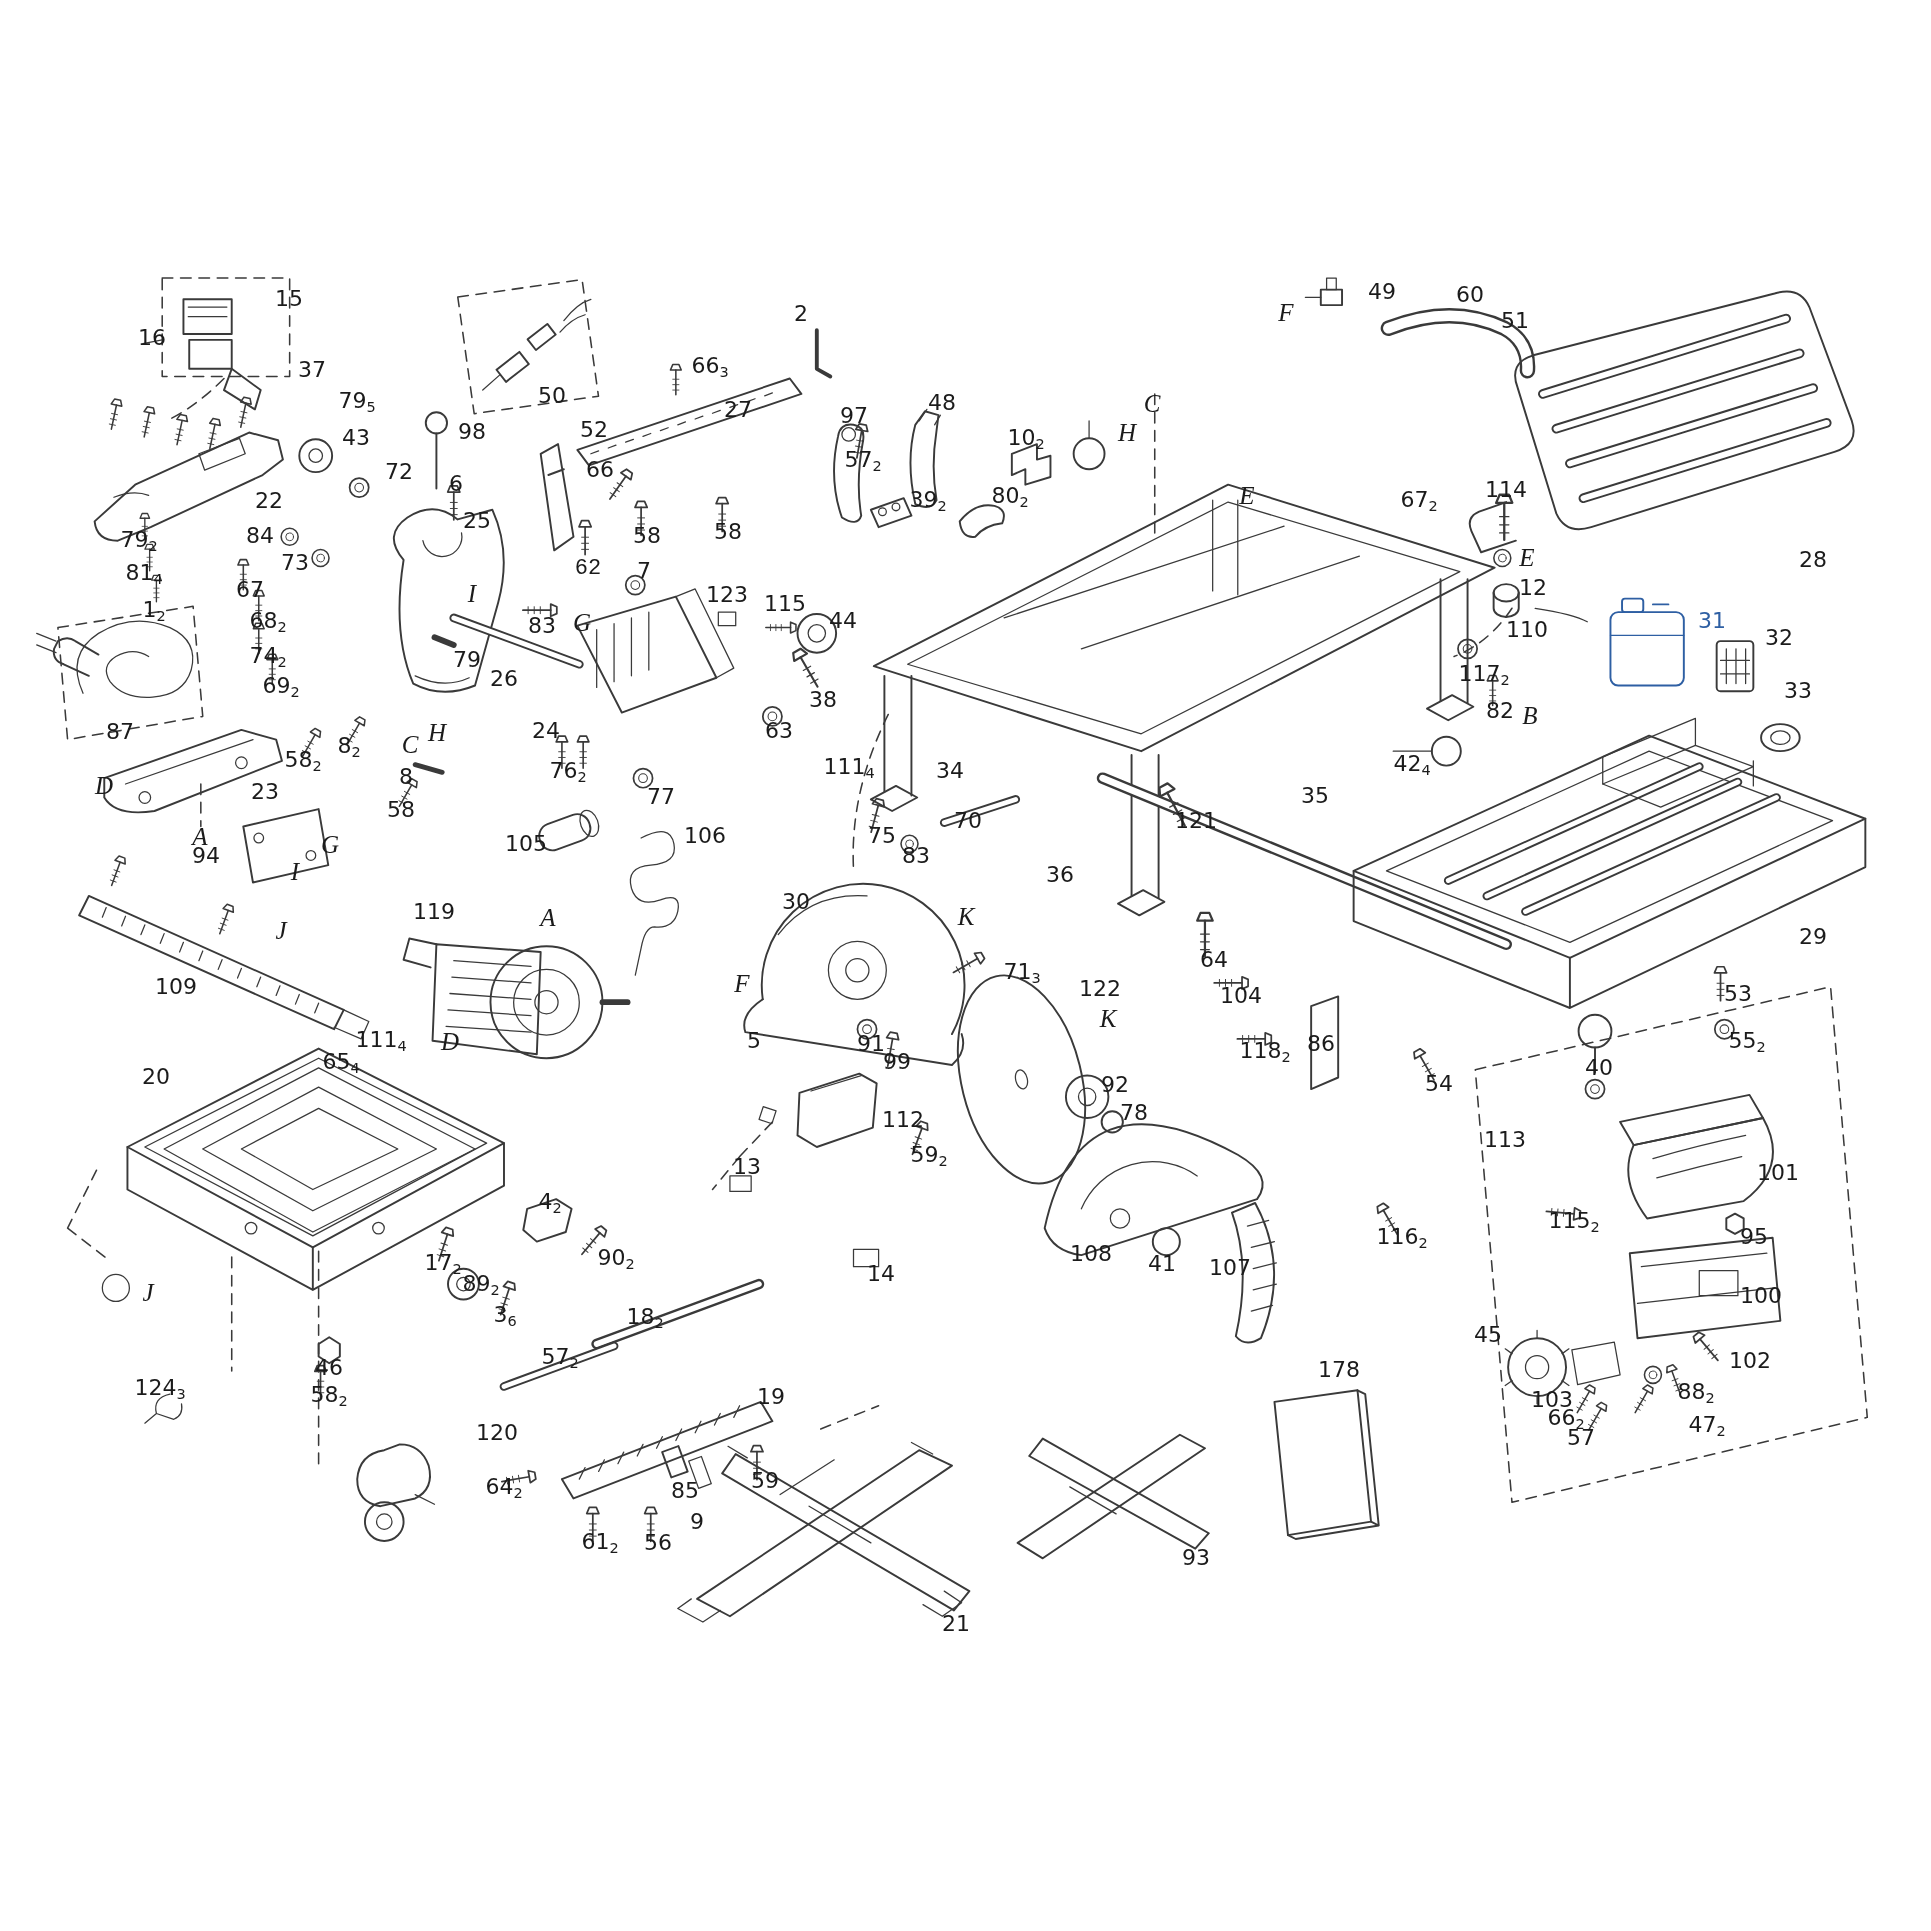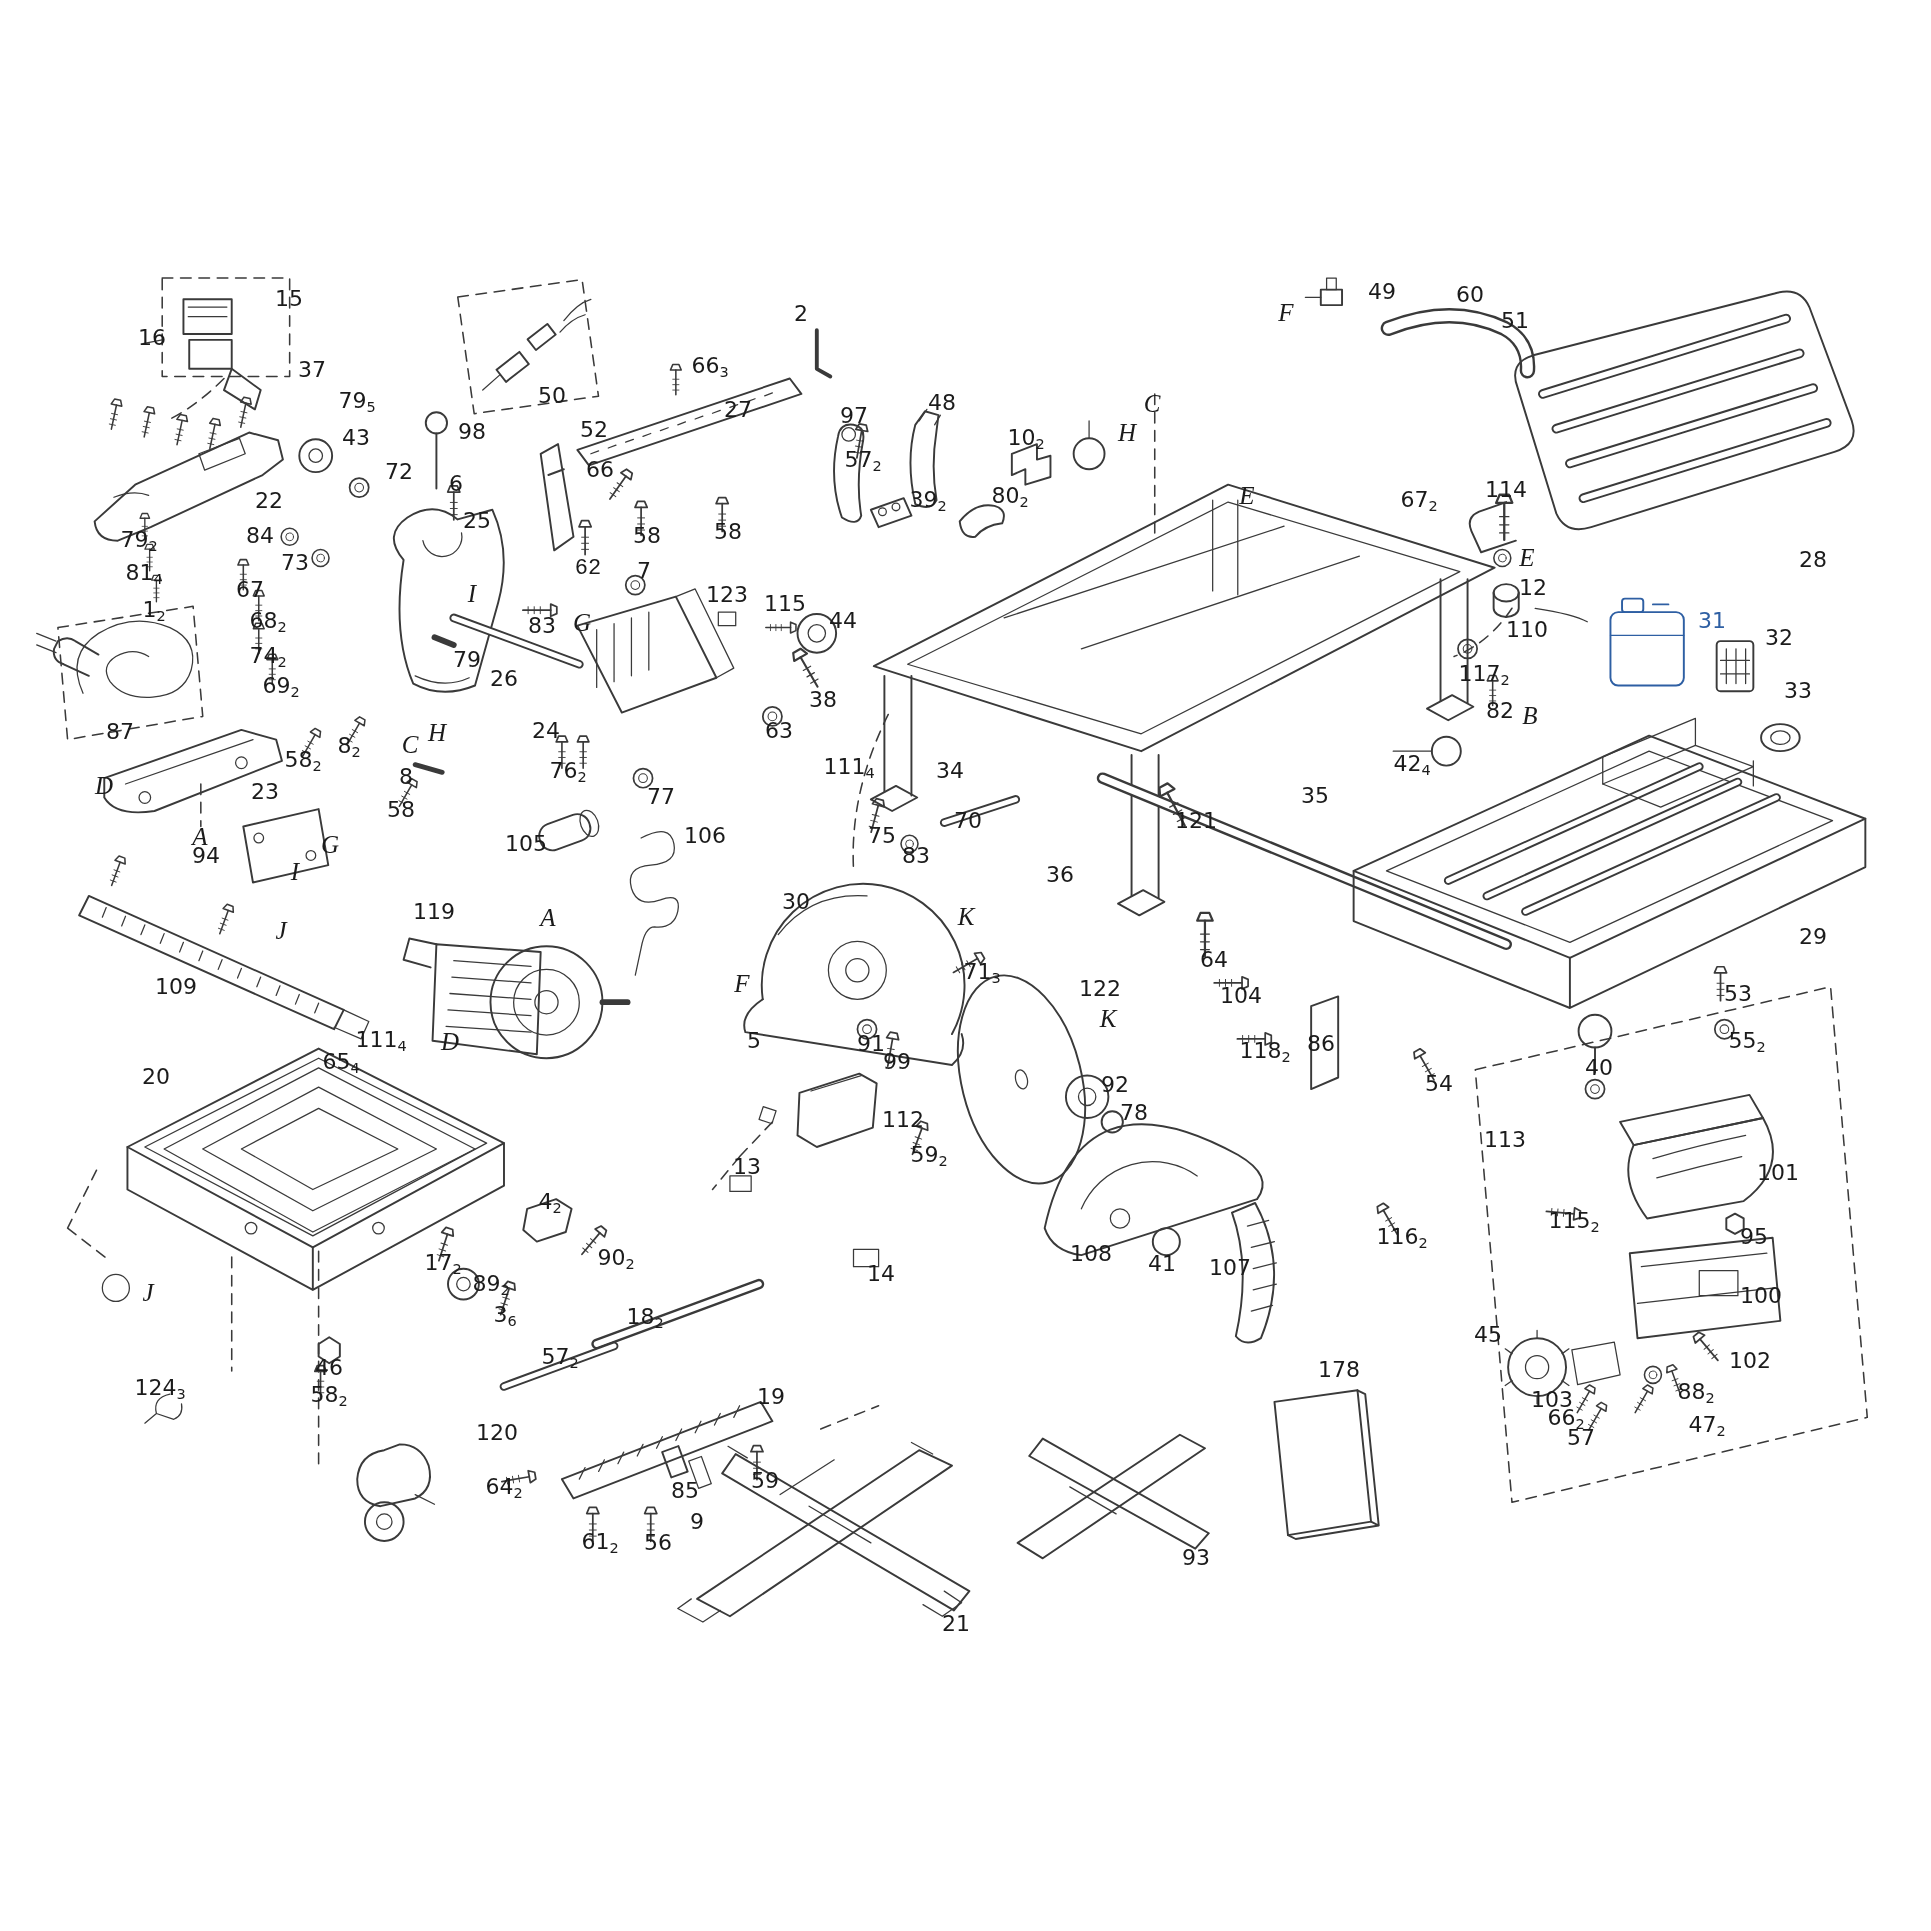--- a/index.html
+++ b/index.html
@@ -519,21 +519,21 @@
       <div class="part-label" style="left: 1439px; top: 1084px;"><span>54</span></div>
       <div class="part-label" style="left: 1738px; top: 994px;"><span>53</span></div>
       <div class="part-label" style="left: 1747px; top: 1042px;"><span>55</span><sub>2</sub></div>
       <div class="part-label" style="left: 1599px; top: 1068px;"><span>40</span></div>
       <div class="part-label" style="left: 1778px; top: 1173px;"><span>101</span></div>
       <div class="part-label" style="left: 1505px; top: 1140px;"><span>113</span></div>
       <div class="part-label" style="left: 1754px; top: 1237px;"><span>95</span></div>
       <div class="part-label" style="left: 1574px; top: 1222px;"><span>115</span><sub>2</sub></div>
       <div class="part-label" style="left: 1761px; top: 1296px;"><span>100</span></div>
       <div class="part-label" style="left: 796px; top: 902px;"><span>30</span></div>
-      <div class="part-label" style="left: 982px; top: 973px;"><span>71</span><sub>3</sub></div>
+      <div class="part-label" style="left: 1022px; top: 973px;"><span>71</span><sub>3</sub></div>
       <div class="part-label" style="left: 754px; top: 1041px;"><span>5</span></div>
       <div class="part-label" style="left: 871px; top: 1044px;"><span>91</span></div>
       <div class="part-label" style="left: 897px; top: 1062px;"><span>99</span></div>
       <div class="part-label" style="left: 1115px; top: 1085px;"><span>92</span></div>
       <div class="part-label" style="left: 1134px; top: 1113px;"><span>78</span></div>
       <div class="part-label" style="left: 903px; top: 1120px;"><span>112</span></div>
       <div class="part-label" style="left: 929px; top: 1156px;"><span>59</span><sub>2</sub></div>
       <div class="part-label" style="left: 747px; top: 1167px;"><span>13</span></div>
       <div class="part-label" style="left: 881px; top: 1274px;"><span>14</span></div>
       <div class="part-label" style="left: 1091px; top: 1254px;"><span>108</span></div>
@@ -541,21 +541,21 @@
       <div class="part-label" style="left: 1230px; top: 1268px;"><span>107</span></div>
       <div class="part-label" style="left: 1402px; top: 1238px;"><span>116</span><sub>2</sub></div>
       <div class="part-label" style="left: 434px; top: 912px;"><span>119</span></div>
       <div class="part-label" style="left: 176px; top: 987px;"><span>109</span></div>
       <div class="part-label" style="left: 381px; top: 1041px;"><span>111</span><sub>4</sub></div>
       <div class="part-label" style="left: 341px; top: 1063px;"><span>65</span><sub>4</sub></div>
       <div class="part-label" style="left: 156px; top: 1077px;"><span>20</span></div>
       <div class="part-label" style="left: 550px; top: 1203px;"><span>4</span><sub>2</sub></div>
       <div class="part-label" style="left: 443px; top: 1264px;"><span>17</span><sub>2</sub></div>
       <div class="part-label" style="left: 616px; top: 1259px;"><span>90</span><sub>2</sub></div>
-      <div class="part-label" style="left: 481px; top: 1285px; margin-left: 10px;"><span>89</span><sub>2</sub></div>
+      <div class="part-label" style="left: 481px; top: 1285px;"><span>89</span><sub>2</sub></div>
       <div class="part-label" style="left: 505px; top: 1316px;"><span>3</span><sub>6</sub></div>
       <div class="part-label" style="left: 645px; top: 1318px;"><span>18</span><sub>2</sub></div>
       <div class="part-label" style="left: 560px; top: 1358px;"><span>57</span><sub>2</sub></div>
       <div class="part-label" style="left: 329px; top: 1368px;"><span>46</span></div>
       <div class="part-label" style="left: 329px; top: 1396px;"><span>58</span><sub>2</sub></div>
       <div class="part-label" style="left: 160px; top: 1389px;"><span>124</span><sub>3</sub></div>
       <div class="part-label" style="left: 497px; top: 1433px;"><span>120</span></div>
       <div class="part-label" style="left: 504px; top: 1488px;"><span>64</span><sub>2</sub></div>
       <div class="part-label" style="left: 771px; top: 1397px;"><span>19</span></div>
       <div class="part-label" style="left: 685px; top: 1491px;"><span>85</span></div>

